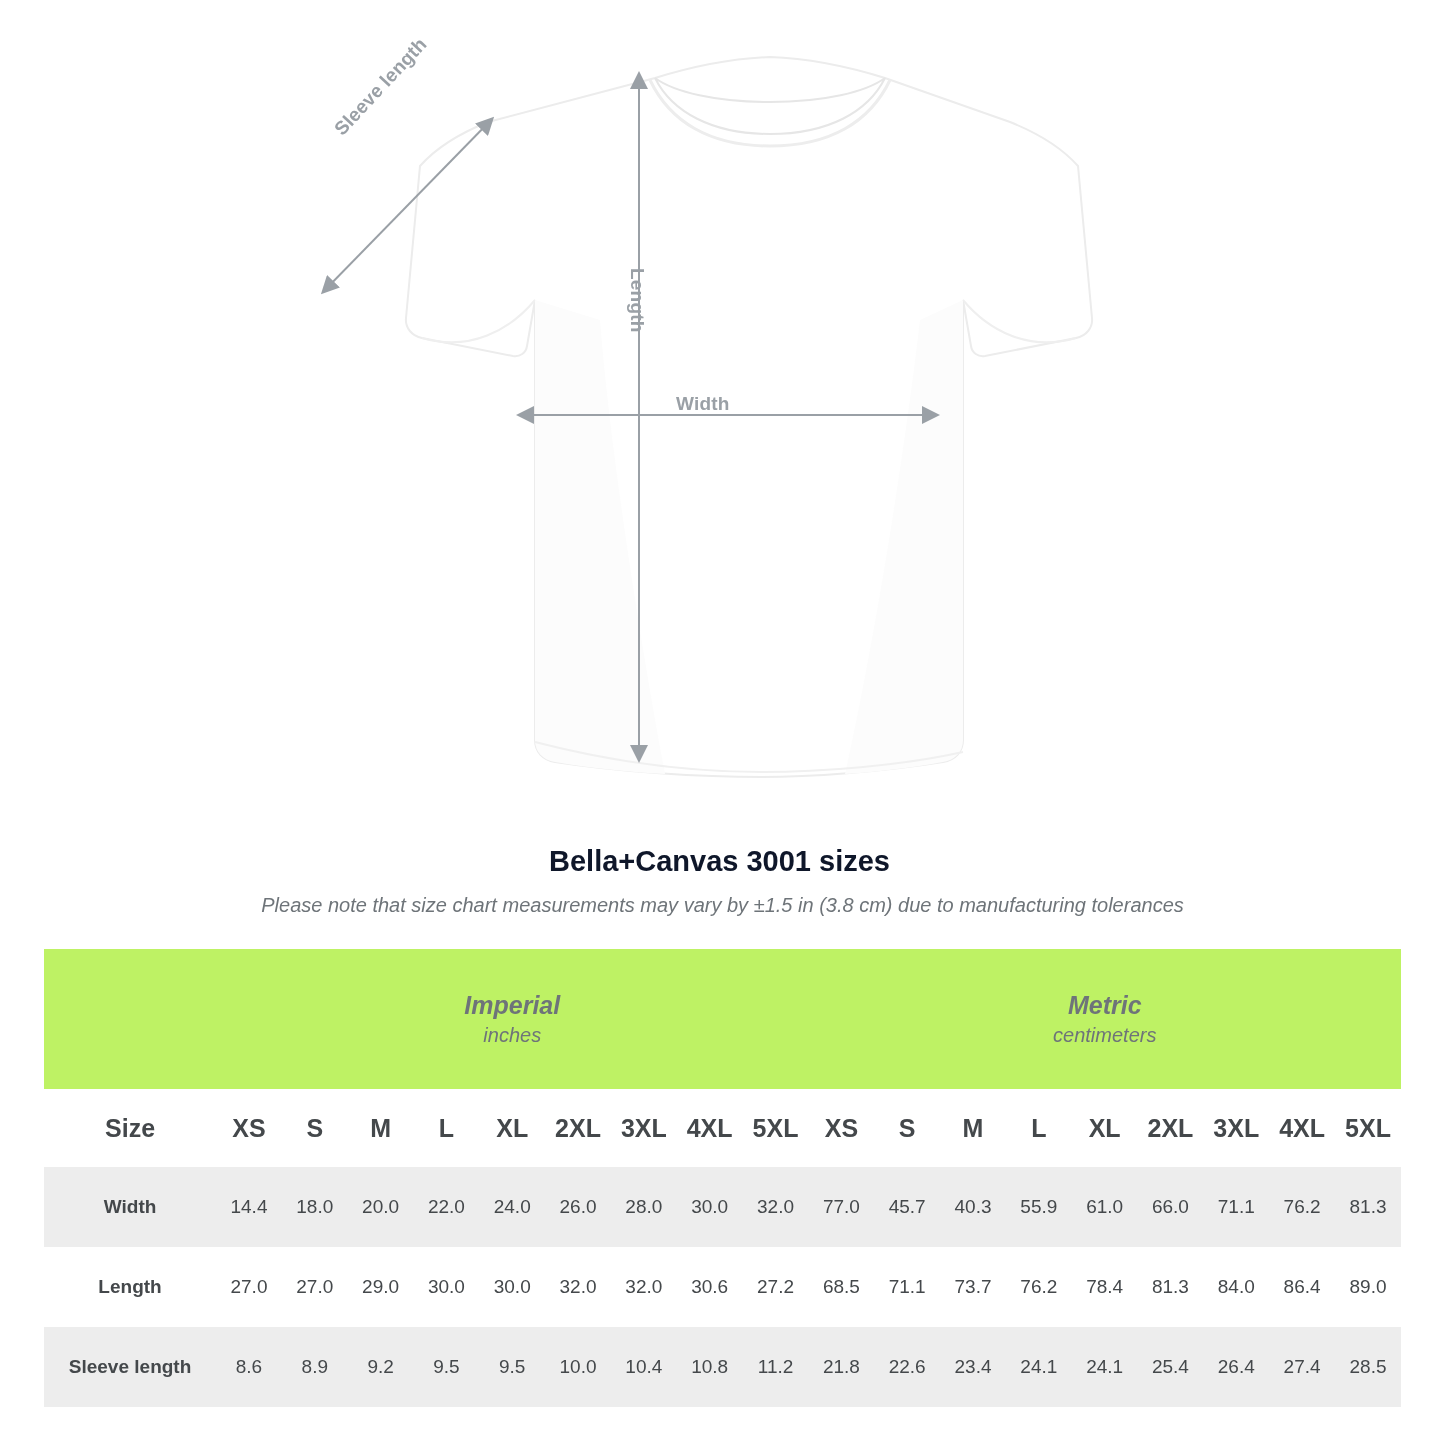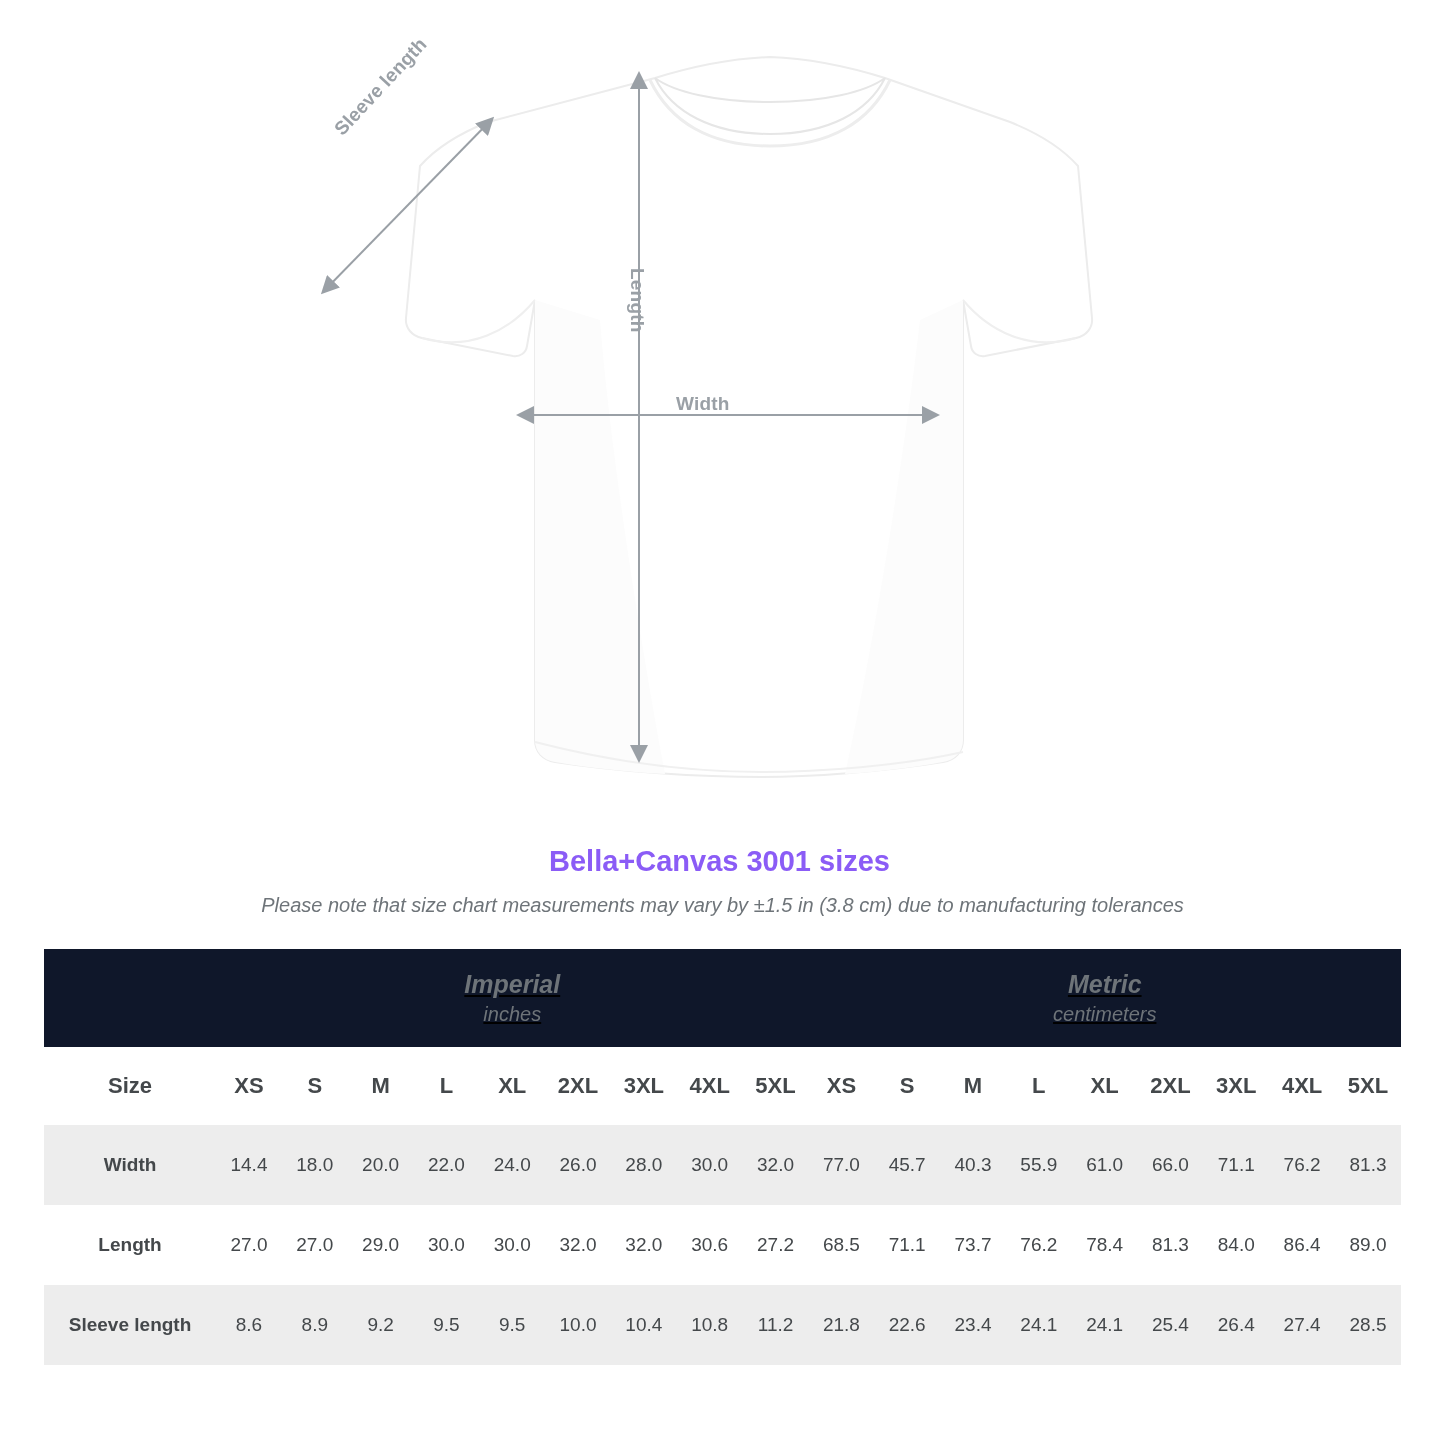--- a/index.html
+++ b/index.html
@@ -49,21 +49,21 @@
   
   #title-block {
     position: absolute;
     left: 0; top: 845px;
     width: 1445px;
     text-align: center;
   }
   #chart-title {
     font-size: 29px;
     font-weight: bold;
-    color: #8b5cf6;
+    color: #0f172a;
     margin: 0 6px 16px 0;
   }
   #chart-note {
     font-size: 20px;
     font-style: italic;
     color: #6e7479;
     margin: 0;
   }
 
   
@@ -77,23 +77,22 @@
     border-collapse: collapse;
     table-layout: fixed;
   }
   table.size-table td, table.size-table th {
     padding: 0;
     text-align: center;
     vertical-align: middle;
   }
   
   .sys-row td {
-    height: 98px;
-    background: #0f172a;
-    text-decoration: underline;
+    height: 140px;
+    background: #bef264;
   }
   .sys-name {
     font-size: 25px;
     font-weight: bold;
     font-style: italic;
     color: #6e7479;
     line-height: 1.15;
   }
   .sys-unit {
     font-size: 20px;
@@ -102,21 +101,21 @@
     padding-top: 5px;
   }
   .row-label {
     font-size: 18.5px;
     font-weight: bold;
     color: #44484b;
   }
   .hdr-row td {
     height: 78px;
     background: #ffffff;
-    font-size: 22px;
+    font-size: 25px;
     font-weight: bold;
     color: #44484b;
   }
   .data-row td {
     height: 80px;
     font-size: 19px;
     color: #44484b;
   }
   .row-shade td { background: #ededed; }
   .row-plain td { background: #ffffff; }

